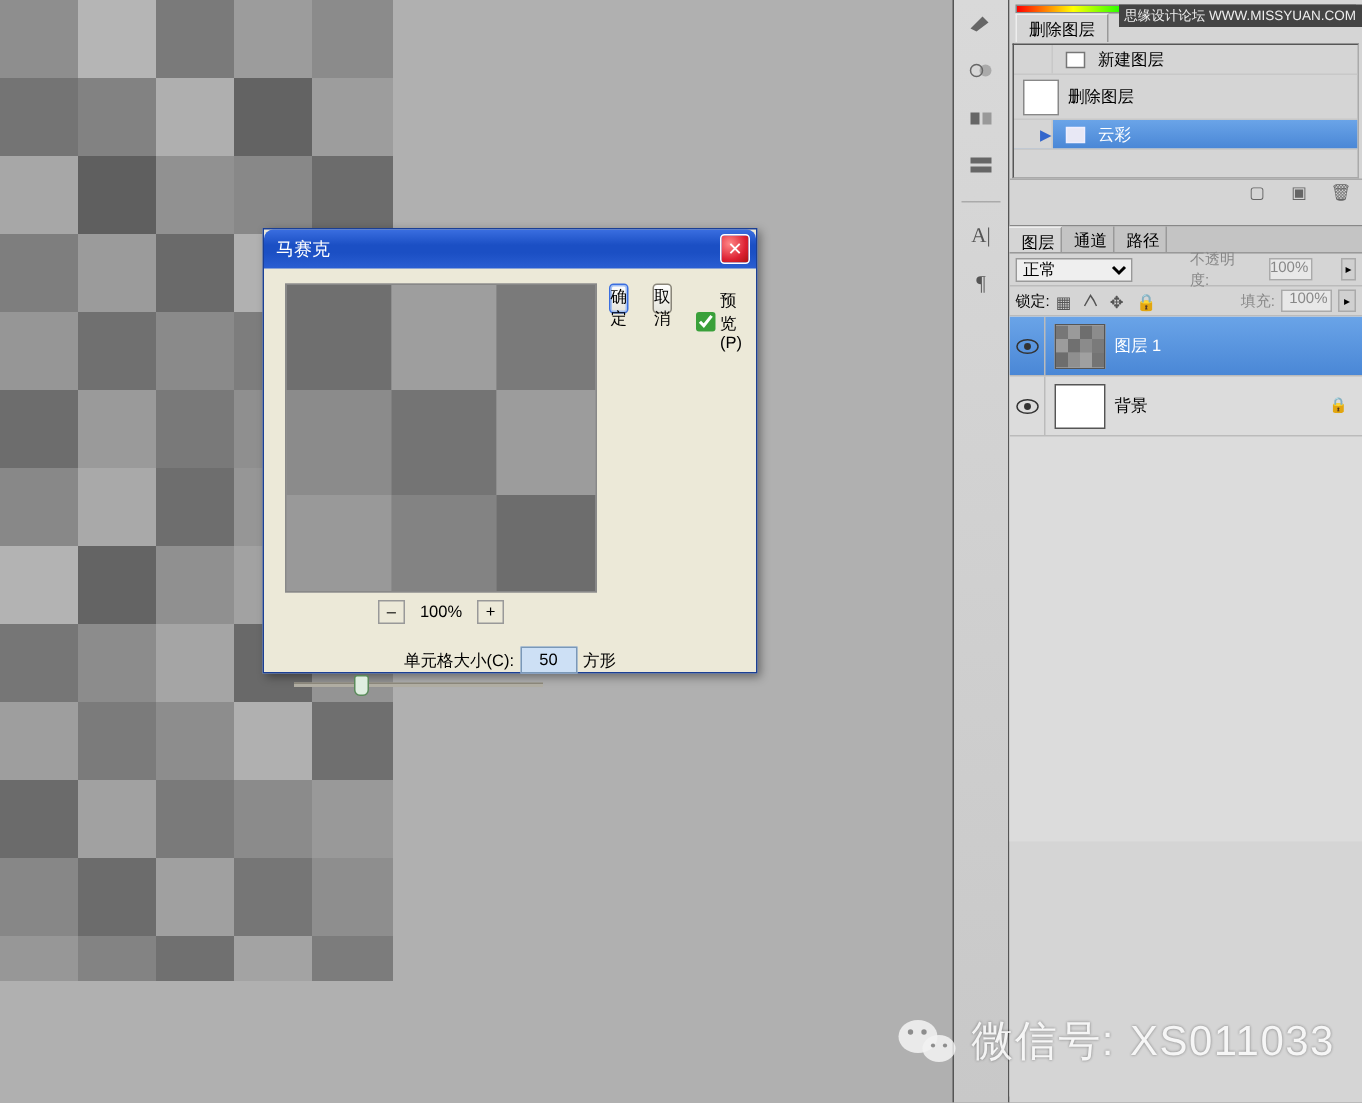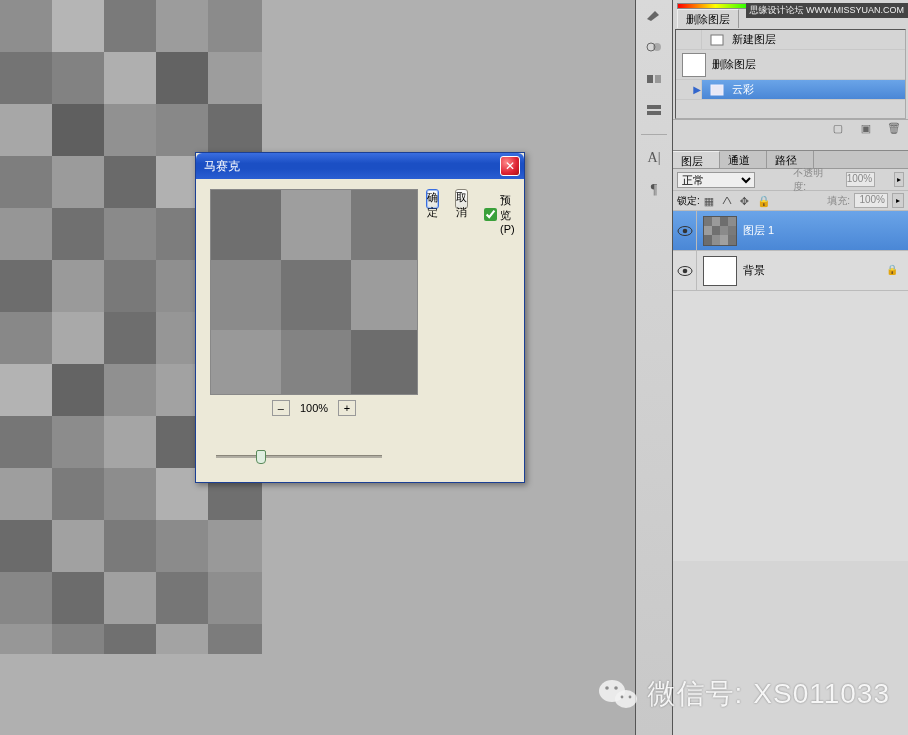--- a/index.html
+++ b/index.html
@@ -26,21 +26,21 @@
 .hist-thumb { width:24px; height:24px; background:#fff; border:1px solid #888; margin:0 6px;}
 .hist-icon { width:18px; height:16px; margin:0 6px; display:flex; align-items:center; justify-content:center;}
 .hist-row.sel { background: linear-gradient(#6aa4e8,#4a87d6); color:#fff;}
 .hist-row .play { color:#3366cc; font-size:10px; margin-left:-4px;}
 .hist-foot { height:18px; display:flex; justify-content:flex-end; gap:12px; padding:2px 6px 0 0; border-top:1px solid #aaa;}
 .hist-foot span { width:16px; height:14px; display:inline-block; color:#666; font-size:11px; text-align:center;}
 
 
 .layers-panel { position:absolute; left:0; top:150px; right:0; bottom:4px; background:#d5d5d5; border-top:1px solid #888;}
 .tabs-row { height:18px; display:flex; border-bottom:1px solid #999; background:#c4c4c4;}
-.tabs-row .tab { font-size:11px; padding:2px 16px 1px 8px; border-right:1px solid #999;}
+.tabs-row .tab { font-size:11px; padding:2px 4px 1px 8px; border-right:1px solid #999;}
 .tabs-row .tab.active { background:#d5d5d5; border-top:1px solid #eee;}
 .opt-row { height:22px; display:flex; align-items:center; padding:0 4px; gap:19px; border-bottom:1px solid #bbb;}
 .blend-select { width:100px; height:16px; font-size:11px; background:#efefef; border:1px solid #999;}
 .lbl-sm { font-size:10px; color:#888;}
 .pct-box { width:34px; height:15px; font-size:10px; text-align:right; padding-right:2px; background:#e8e8e8; border:1px solid #aaa; color:#888;}
 .arrow-btn { width:12px; height:15px; background:#d0d0d0; border:1px solid #aaa; font-size:8px; line-height:13px; text-align:center;}
 .lock-row { height:20px; display:flex; align-items:center; padding:0 4px; gap:4px; border-bottom:1px solid #bbb; font-size:10px;}
 .lock-row .icons { display:flex; gap:6px; align-items:center;}
 .lock-row .ic { width:12px; height:12px; color:#555; font-size:11px;}
 
@@ -48,21 +48,21 @@
 .layer-row { height:40px; display:flex; align-items:center; border-bottom:1px solid #bbb;}
 .layer-row.sel { background: linear-gradient(#6aa4e8,#4a87d6); color:#fff;}
 .eye-col { width:24px; height:100%; border-right:1px solid #bbb; display:flex; align-items:center; justify-content:center;}
 .layer-thumb { width:34px; height:30px; border:1px solid #555; margin:0 6px; background:#fff;}
 .layer-thumb.mosaic-thumb {}
 .layer-name { font-size:11px; flex:1;}
 .layer-row.sel .layer-name { font-style:normal; font-weight:normal;}
 .lock-ind { width:14px; height:14px; margin-right:8px; color:#555; font-size:10px;}
 
 
-.dialog { position:absolute; left:195px; top:152px; width:330px; height:331px; border:1px solid #1b3f94; background:#ece9d8; box-shadow: 2px 2px 6px rgba(0,0,0,.4);}
+.dialog { position:absolute; left:175px; top:152px; width:330px; height:297px; border:1px solid #1b3f94; background:#ece9d8; box-shadow: 2px 2px 6px rgba(0,0,0,.4);}
 .titlebar { height:26px; background: linear-gradient(#3a6ee0,#1b4fc4 40%,#1b4fc4 60%,#2a5ed2); border-radius: 6px 6px 0 0; display:flex; align-items:center; padding:0 4px 0 8px; color:#fff; font-size:12px; }
 .titlebar .t-title { flex:1; }
 .close-btn { width:20px; height:20px; background: radial-gradient(circle at 30% 30%, #f88, #d23 60%, #a11); border:1px solid #fff; border-radius:3px; color:#fff; font-size:12px; line-height:18px; text-align:center;}
 .dlg-body { position:relative; padding:10px 12px 8px 12px; height: calc(100% - 26px);}
 .preview-box { position:absolute; left:14px; top:10px; width:208px; height:206px; border:1px solid #888; background:#999;}
 .zoom-row { position:absolute; left:14px; top:220px; width:208px; height:18px; display:flex; align-items:center; justify-content:center; gap:10px; font-size:11px;}
 .zoom-btn { width:18px; height:16px; background:#ece9d8; border:1px solid #999; text-align:center; line-height:14px;}
 .btn-col { position:absolute; right:12px; top:10px; width:86px; display:flex; flex-direction:row; gap:16px;}
 .win-btn { height:20px; font-size:11px; background: linear-gradient(#fefefe,#e4e4dc); border:1px solid #8a867a; border-radius:3px; }
 .win-btn.default { border:1px solid #3a6ee0; box-shadow: inset 0 0 0 1px #a5c2f3;}
@@ -322,20 +322,25 @@
       <span class="zoom-btn">+</span>
     </div>
     <div class="btn-col">
       <button class="win-btn default">确定</button>
       <button class="win-btn">取消</button>
       <label class="chk-row">
         <input type="checkbox" checked="" style="">
         <span>预览(P)</span>
       </label>
     </div>
+    <div class="size-row">
+      <span>单元格大小(C):</span>
+      <input class="numbox" value="50" style="">
+      <span>方形</span>
+    </div>
     <div class="slider-row">
       <div class="slider-track"></div>
       <div class="slider-thumb" style="left:24%;"></div>
     </div>
   </div>
 </div>
 
 <div class="wechat-mark">
   <span class="wechat-ic">
     <svg width="40" height="34" viewBox="0 0 40 34">

